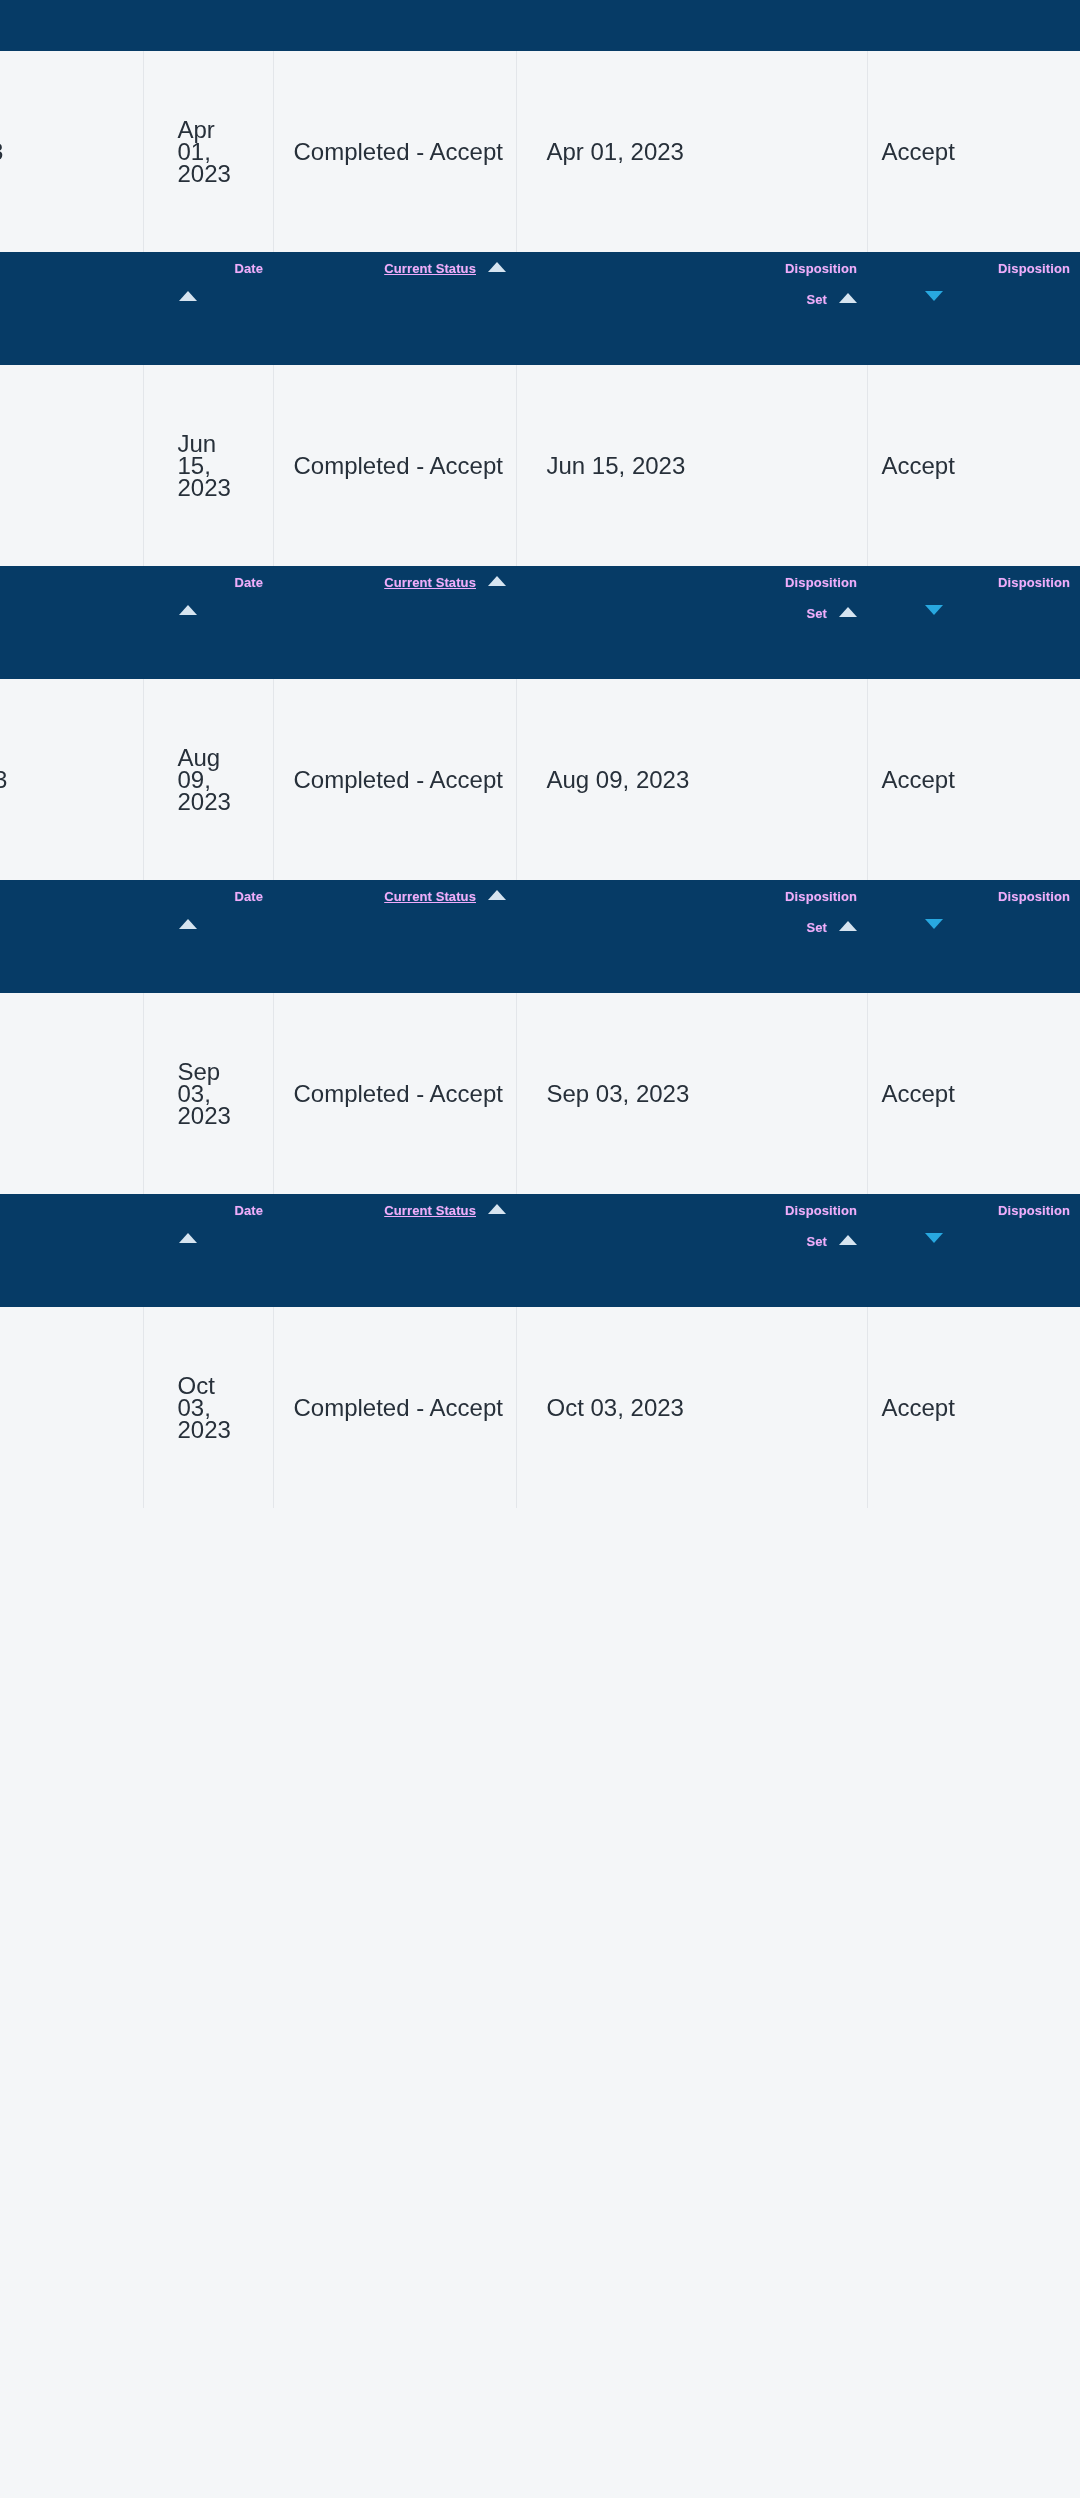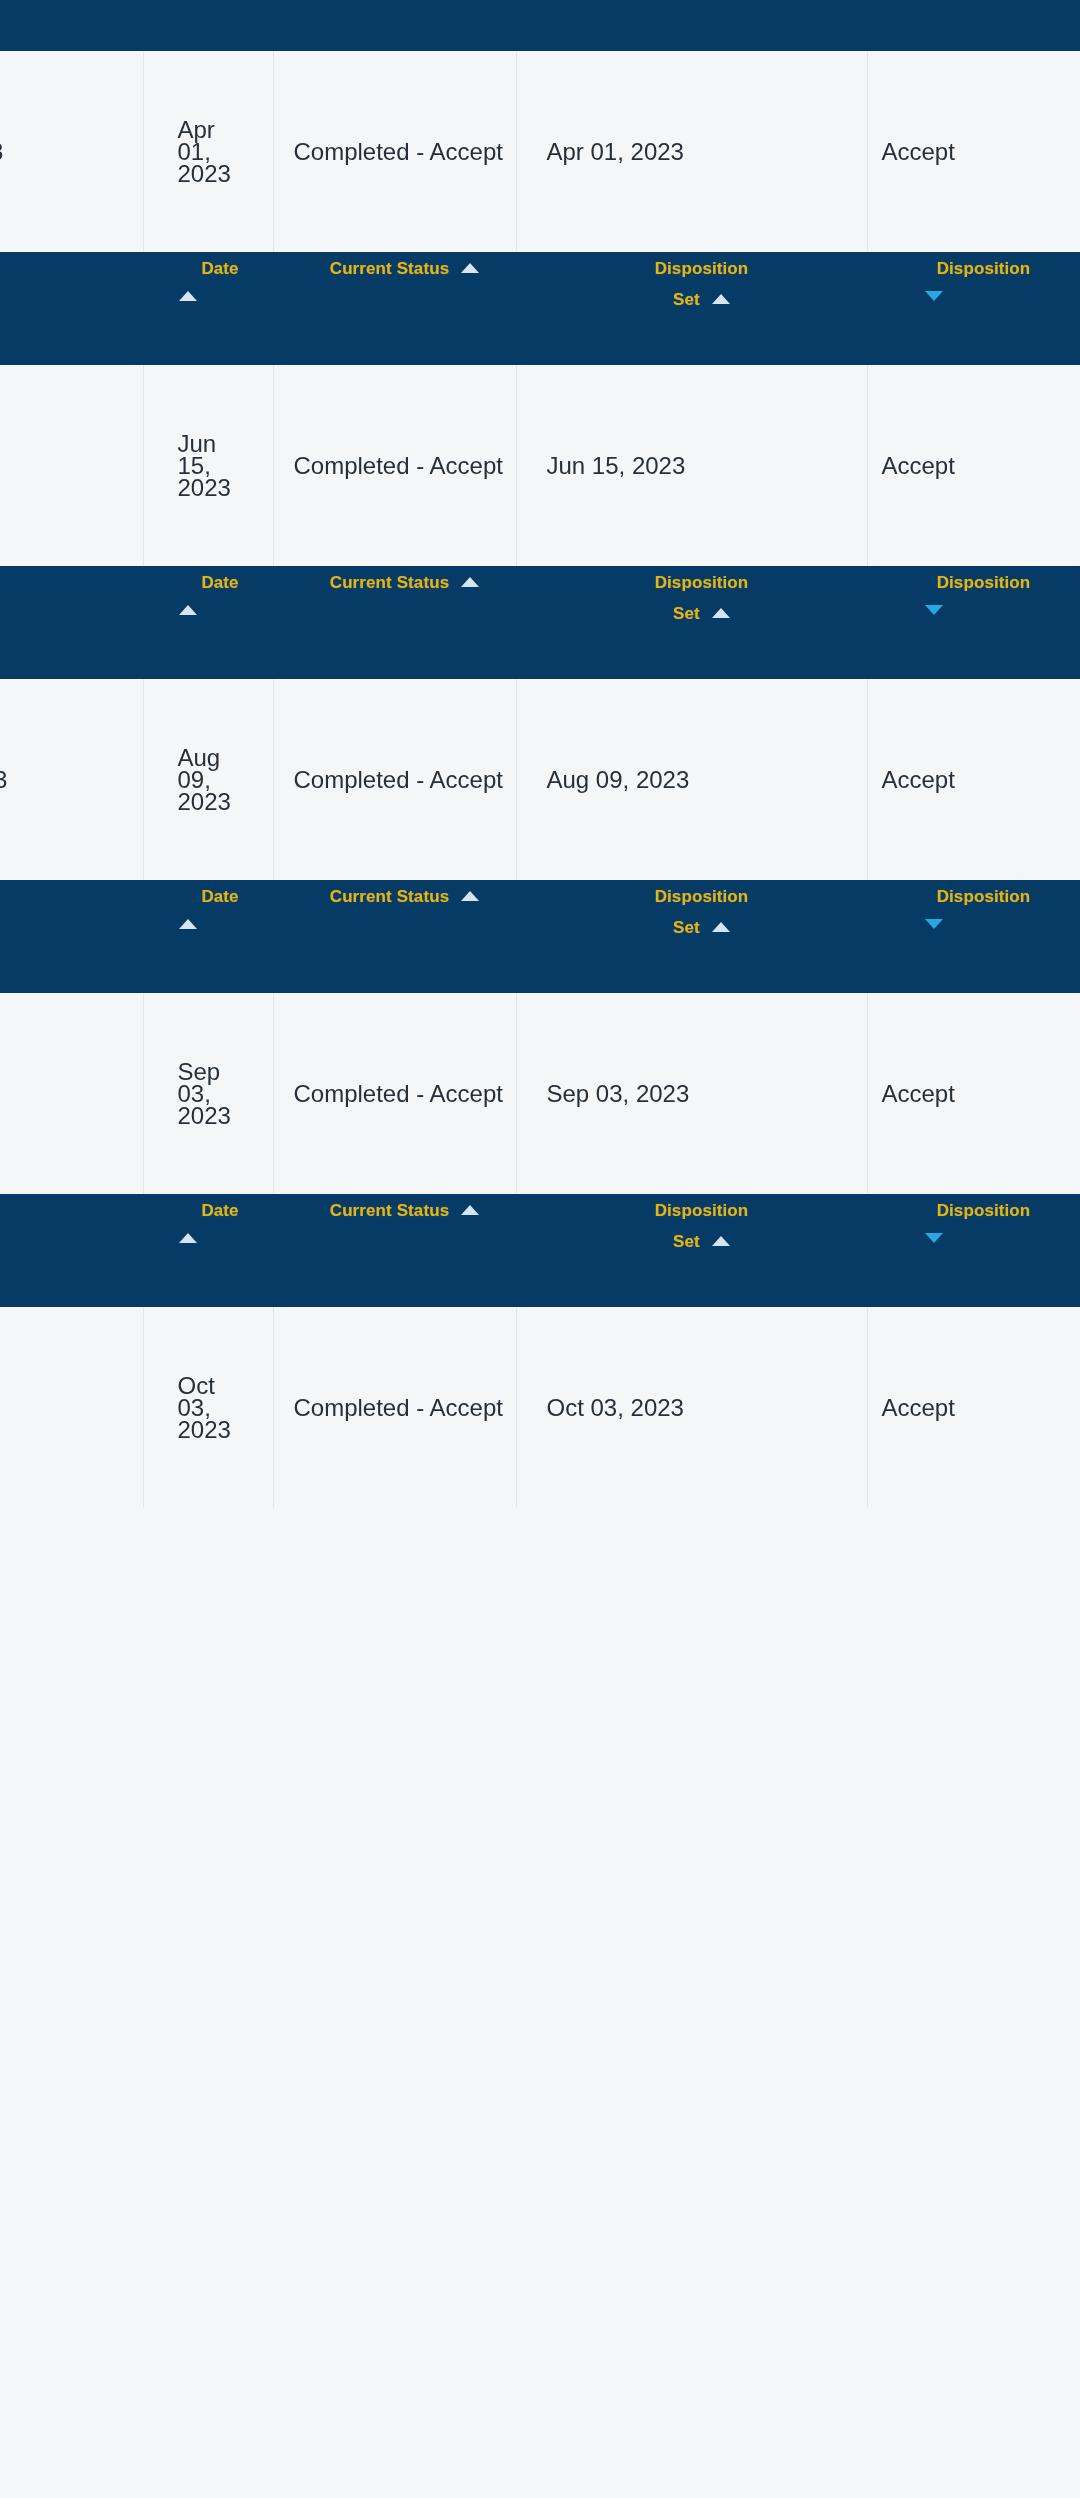--- a/index.html
+++ b/index.html
@@ -45,35 +45,35 @@
   col.c-dispset   { width: 351px; }
   col.c-disp      { width: 213px; }
 
   
   .hdr-row {
     background: #063b66;
     height: 113px;
   }
   .hdr-cell {
     background: #063b66;
-    color: #eab308;
-    font-size: 17px;
+    color: #f0abfc;
+    font-size: 13px;
     font-weight: bold;
     line-height: 22px;
-    text-align: center;
+    text-align: right;
     vertical-align: top;
     padding: 6px 10px 0 14px;
     letter-spacing: 0.1px;
     box-sizing: border-box;
     text-shadow: 0 0 1px rgba(255,255,255,0.30);
     overflow: hidden;
     white-space: normal;
   }
   .hdr-cell.pad-date    { padding-left: 34px; }
-  .hdr-cell.pad-status  { padding-left: 30px; }
+  .hdr-cell.pad-status  { padding-left: 30px; text-decoration: underline; }
   .hdr-cell.pad-dispset { padding-left: 30px; }
   .hdr-cell.pad-disp    { padding-left: 30px; }
 
   .hdr-label { display: inline; }
 
   
   .sort-arrow {
     display: inline-block;
     width: 0;
     height: 0;

